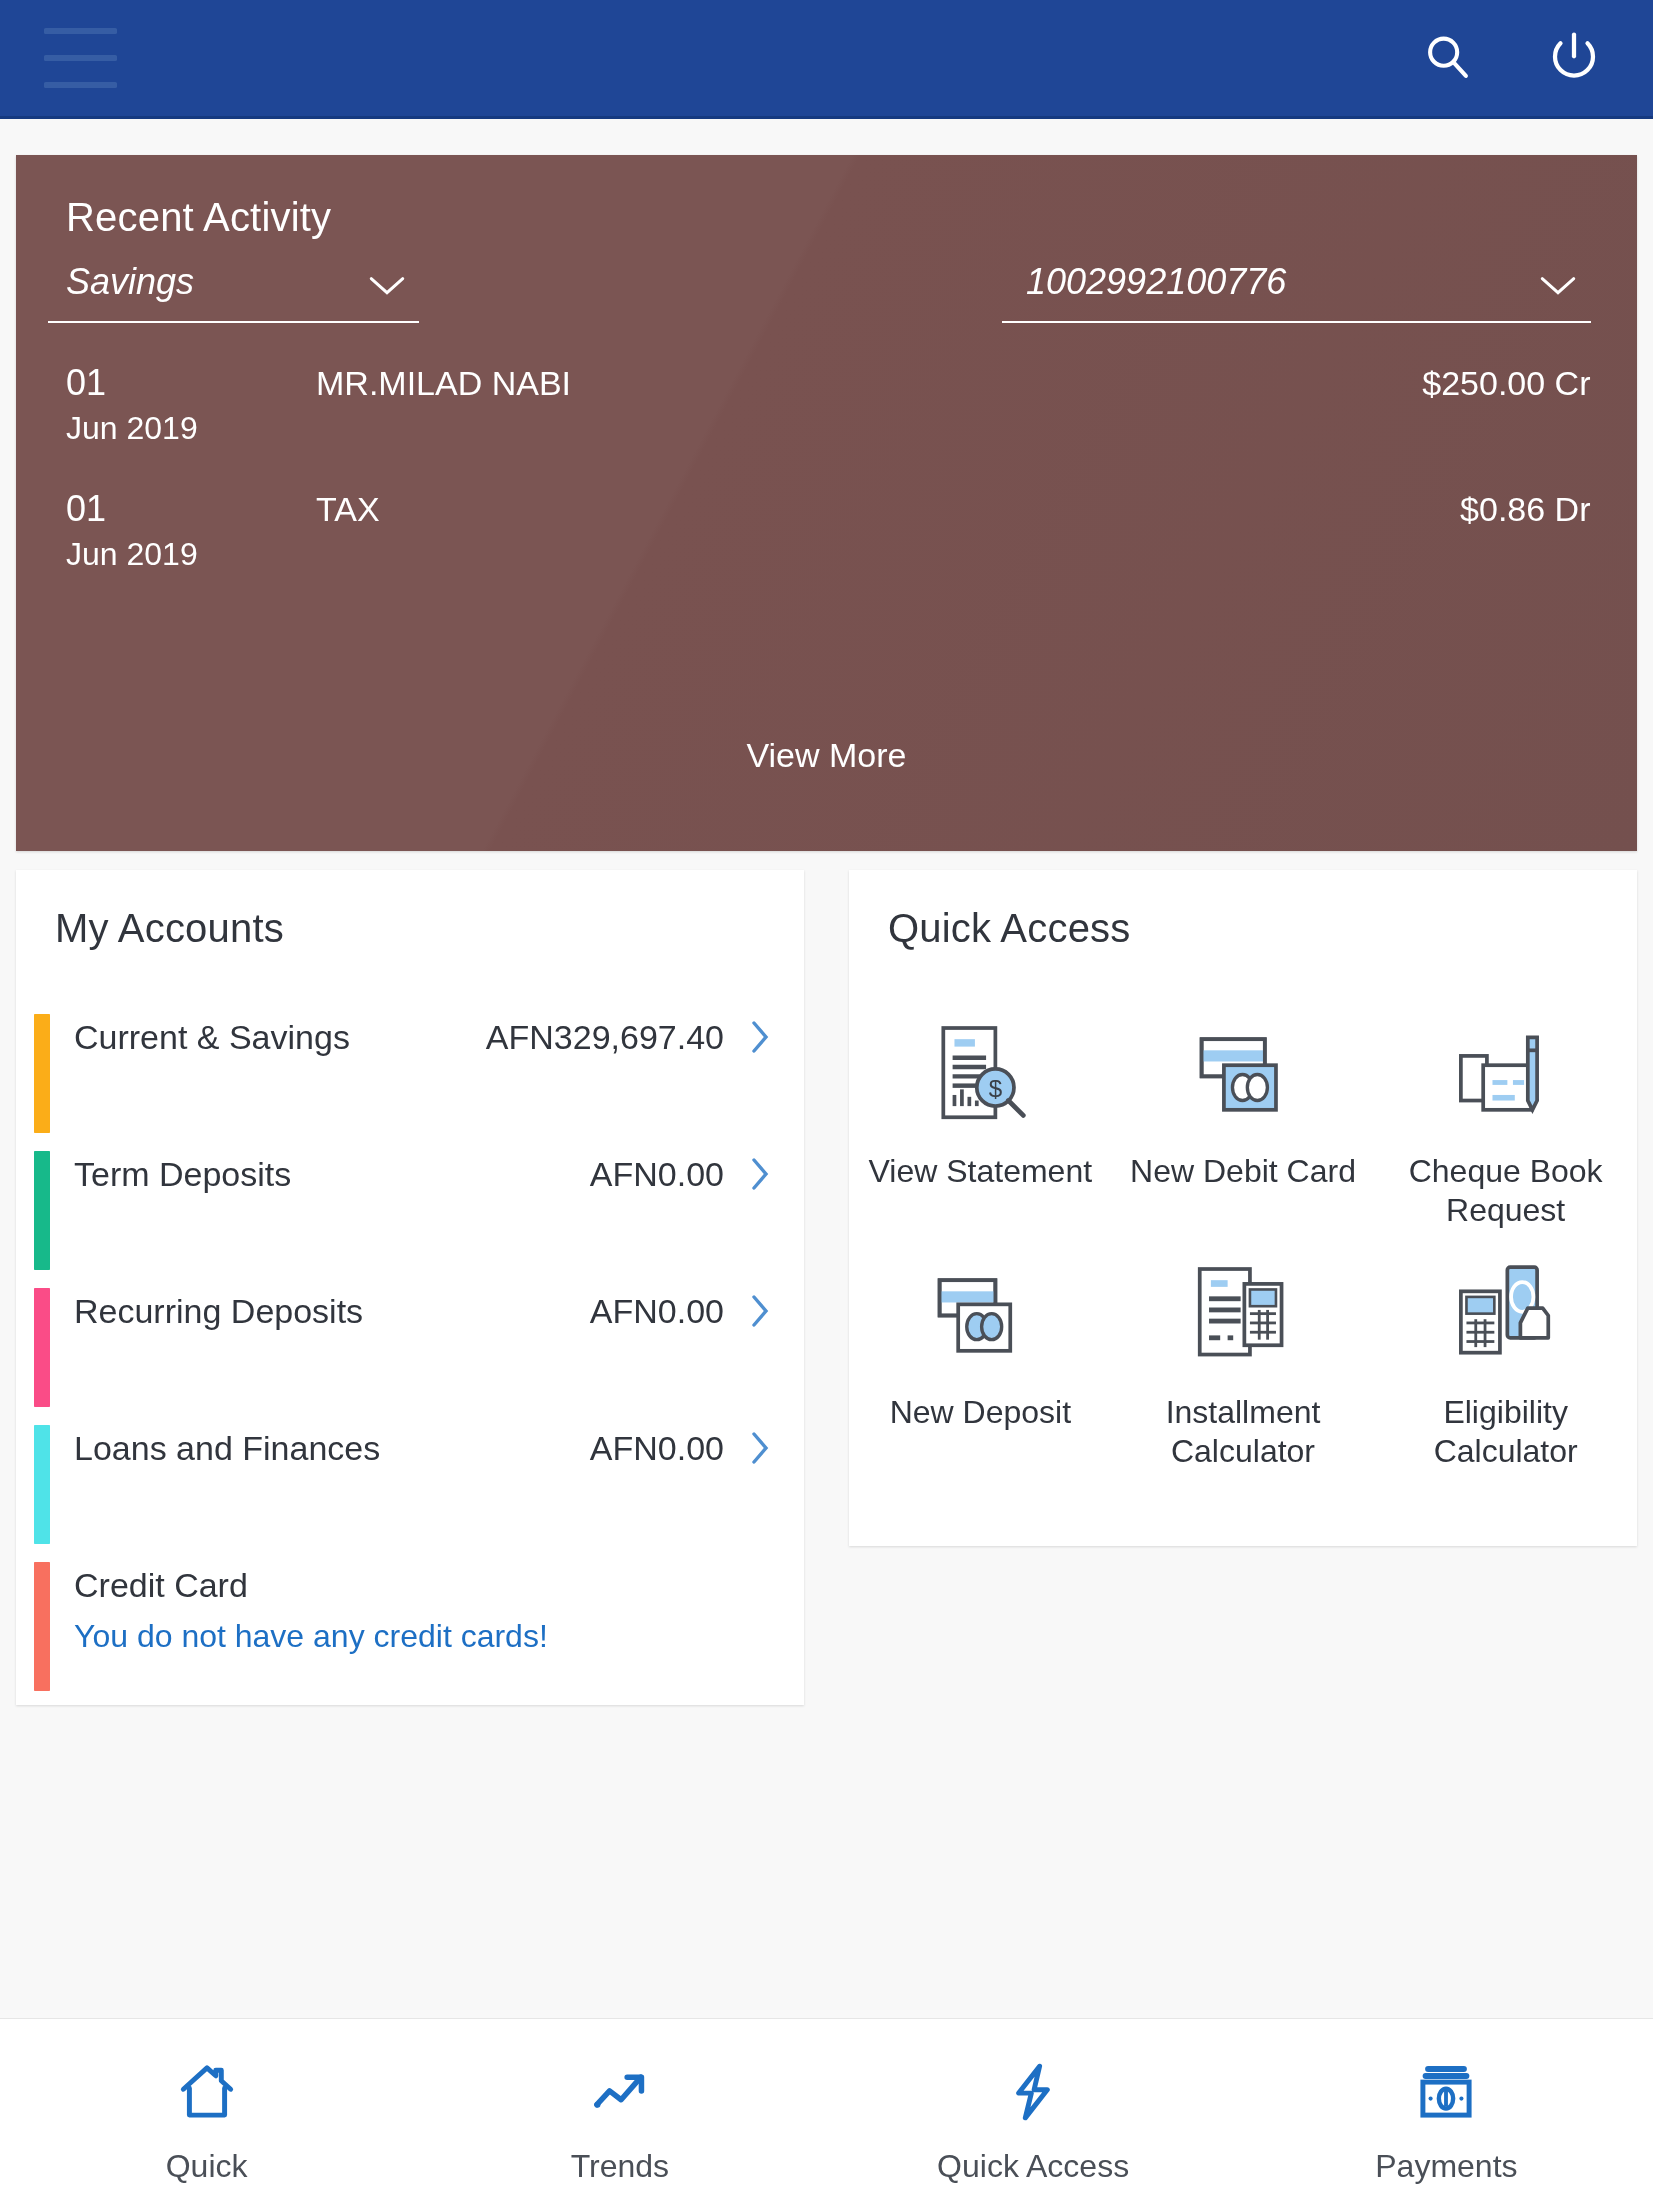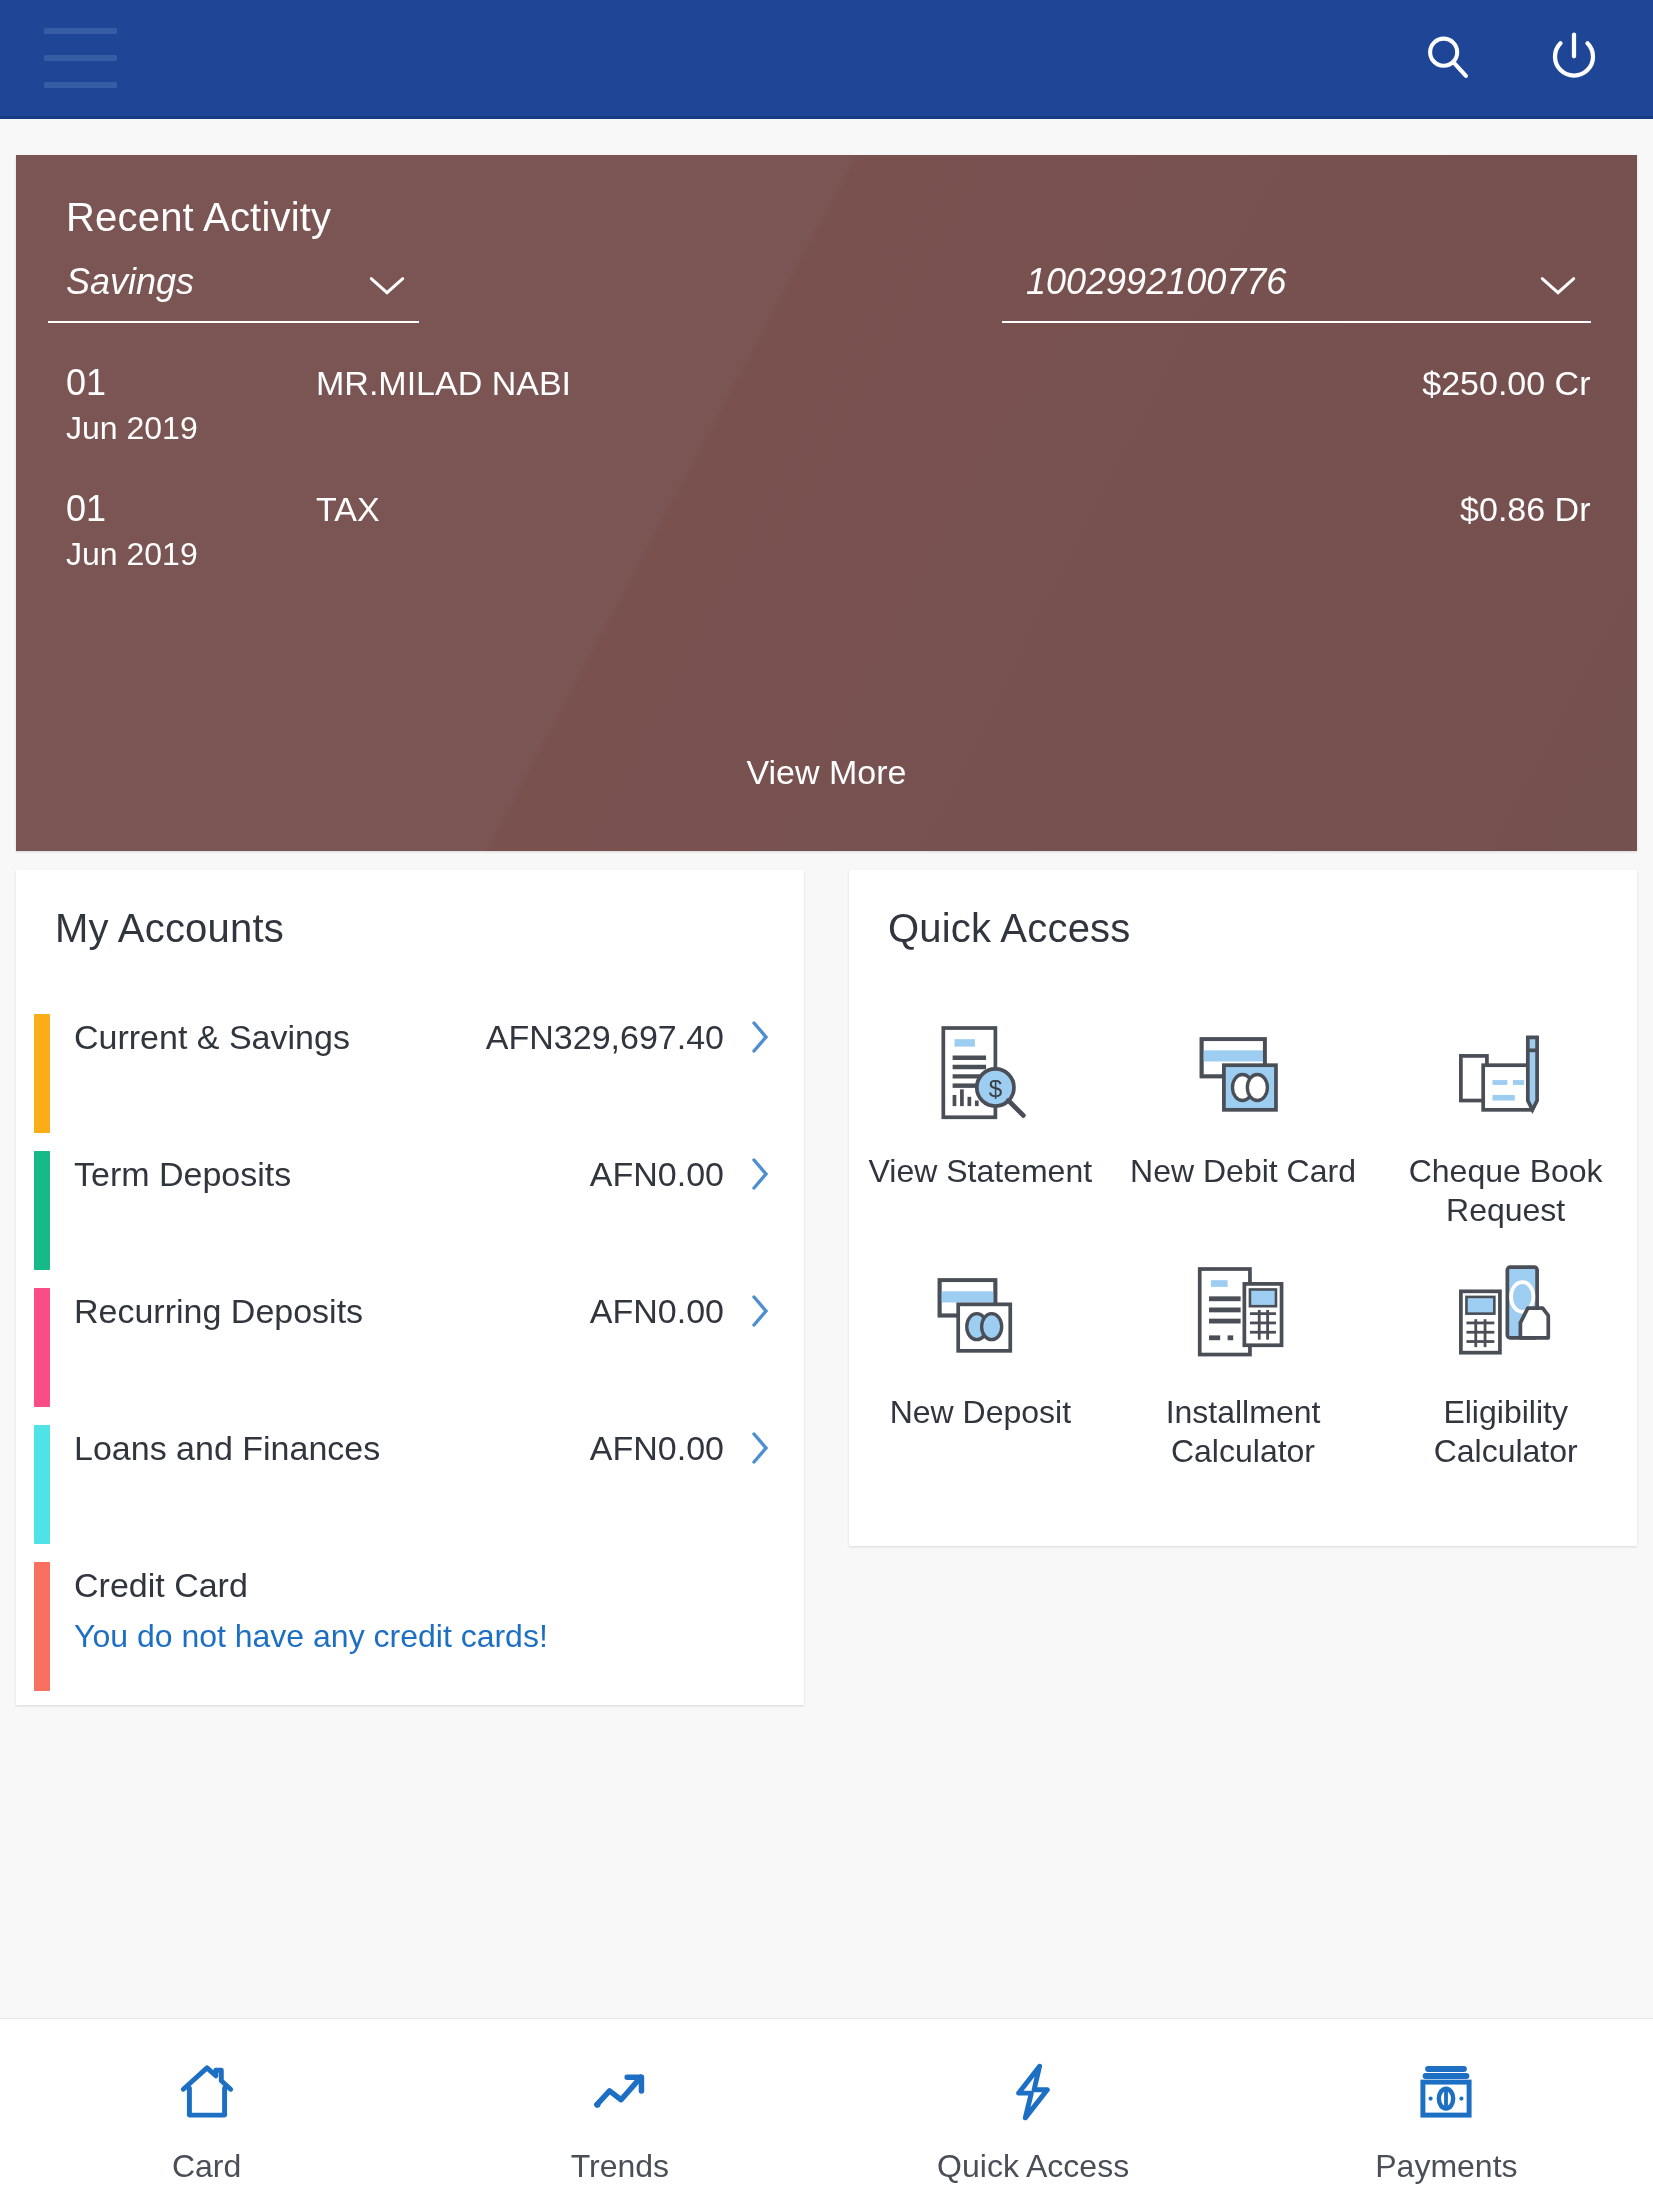--- a/index.html
+++ b/index.html
@@ -46,21 +46,21 @@
   .caret { width:42px; height:27.4px; flex:0 0 auto; margin-bottom:3.2px; }
 
   .txn-list { margin-top:31px; }
   .txn { display:flex; align-items:flex-start; padding:6.5px 14.5px 0 18px; height:126px; }
   .txn-date { width:250px; flex:0 0 auto; line-height:1.22; }
   .txn-day { font-size:36px; font-weight:400; display:block; }
   .txn-my { font-size:32px; font-weight:400; display:block; margin-top:4.8px; }
   .txn-desc { flex:1 1 auto; font-size:34px; padding-top:3.2px; }
   .txn-amt { flex:0 0 auto; font-size:34px; text-align:right; padding-top:3.2px; white-space:nowrap; }
 
-  .view-more { position:absolute; left:0; right:0; bottom:59px; text-align:center;
+  .view-more { position:absolute; left:0; right:0; bottom:76px; text-align:center;
                font-size:34px; color:#ffffff; cursor:pointer; }
 
   
   .cols { display:flex; gap:45px; align-items:flex-start; }
 
   .card { background:#fff; box-shadow:0 0.8px 2.4px rgba(0,0,0,.13); }
   .card h2 { font-size:40px; font-weight:400; color:#31353d; margin:36px 0 0 39px; letter-spacing:0.2px; }
 
   
   .accounts { width:794px; padding-bottom:22.6px; }
@@ -335,21 +335,21 @@
   </div>
 
   <nav class="bottomnav">
     <div class="nav-item">
       <span class="nav-ico">
         <svg width="66" height="66" viewBox="0 0 24 24" fill="none" stroke="#1d6fc4" stroke-width="1.8" stroke-linejoin="round" stroke-linecap="round">
           <path d="M3.4 11 L12 3.2 L15.2 6.1 L15.2 4.1 L17.2 4.1 L17.2 7.9 L20.6 11"></path>
           <path d="M5.6 10.6 L5.6 20.4 L18.4 20.4 L18.4 10.6"></path>
         </svg>
       </span>
-      <span class="nav-label">Card</span>
+      <span class="nav-label">Quick</span>
     </div>
     <div class="nav-item">
       <span class="nav-ico">
         <svg width="66" height="66" viewBox="0 0 24 24" fill="none" stroke="#1d6fc4" stroke-width="2" stroke-linecap="round" stroke-linejoin="round">
           <polyline points="3.6,16.6 8.2,11.6 12.4,14.8 19.6,6.6"></polyline>
           <polyline points="14.6,6.6 19.8,6.6 19.8,11.6"></polyline>
           <circle cx="3.8" cy="16.6" r="1.1" fill="#1d6fc4" stroke="none"></circle>
         </svg>
       </span>
       <span class="nav-label">Trends</span>

